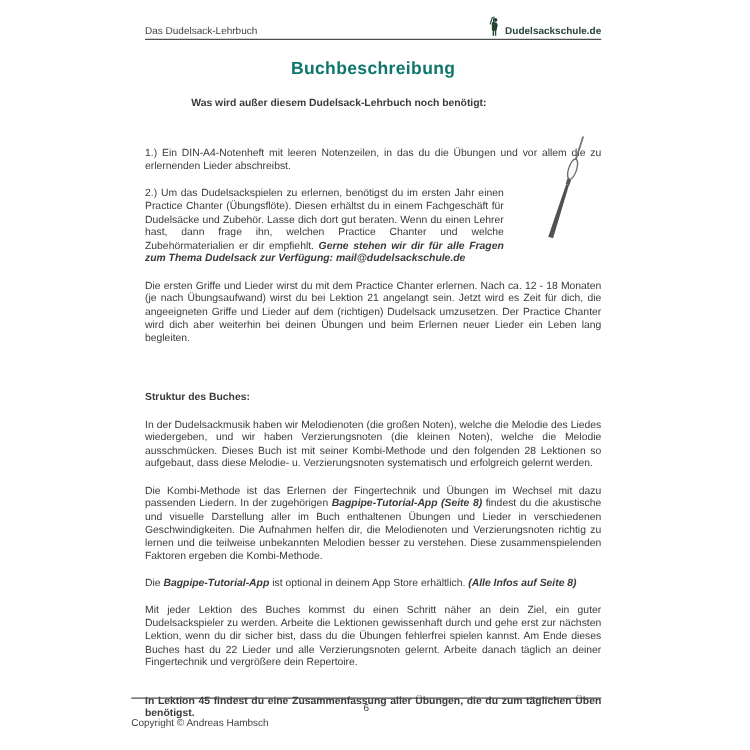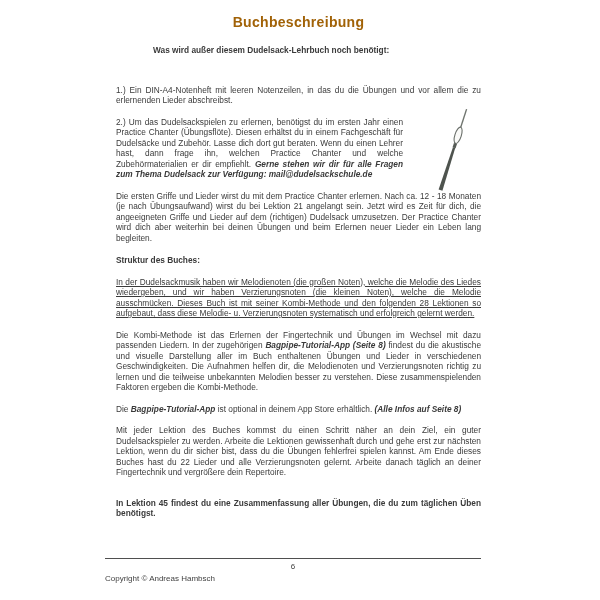--- a/index.html
+++ b/index.html
@@ -10,49 +10,65 @@
   }
   .content { padding:0 119px 0 116px; }
   .header-row {
     display:flex; justify-content:space-between; align-items:flex-end;
     padding-top:13px; padding-bottom:2px; border-bottom:1px solid #4f4f4f;
   }
   .header-title { font-size:8px; color:#3f3f3f; }
   .logo { display:flex; align-items:flex-end; gap:3px; }
   .logo-text { font-size:8px; font-weight:bold; color:#274433; }
   .page-title {
-    text-align:center; font-size:14px; font-weight:bold; color:#a16207;
+    text-align:center; font-size:14px; font-weight:bold; color:#0f766e;
     margin-top:14px; letter-spacing:0.3px;
   }
   .para, .b-head { font-size:8.3px; line-height:10.5px; text-align:justify; color:#3a3a3a; }
   .b-head { font-weight:bold; }
   .h-q { margin-top:15px;margin-left:37px; }
   .p-item1 { margin-top:29px; }
   .p-item2 { margin-top:11px; padding-right:78px; }
   .p-chanter { margin-top:11px; }
-  .h-struktur { margin-top:12px; }
-  .p-s1 { margin-top:11px;text-decoration:underline; }
+  .h-struktur { margin-top:37px; }
+  .p-s1 { margin-top:11px; }
   .p-s2 { margin-top:11px; }
   .p-app { margin-top:11px; text-align:left; }
   .p-s3 { margin-top:11px; }
   .p-summary { margin-top:20px; font-weight:bold; }
   .bold { font-weight:bold;font-style:italic; }
   .chanter-illustration { position:absolute; left:424px; top:104px; width:58px; height:95px; }
   .footer {
     position:absolute; left:105px; right:119px; top:558px;
     border-top:1px solid #4f4f4f; padding-top:15px; font-size:8px; color:#3f3f3f;
   }
   .footer-page-num { position:absolute; left:0; right:0; top:3px; text-align:center; }
 </style>
 </head>
 <body>
 
 <div class="page">
   <div class="content">
 
+    <div class="header-row">
+      <span class="header-title">Das Dudelsack-Lehrbuch</span>
+      <span class="logo">
+        <svg width="11" height="16" viewBox="0 0 11 16">
+          <g fill="#274433">
+            <rect x="2.6" y="0.4" width="0.9" height="6.2" transform="rotate(18 3 3.4)"></rect>
+            <rect x="4.4" y="0" width="0.9" height="6.6" transform="rotate(7 4.8 3.3)"></rect>
+            <circle cx="6.4" cy="2.9" r="1.5"></circle>
+            <path d="M3.4 4.9 Q7.6 3.9 8.1 7.1 L7.3 11.2 Q5.2 12.3 3.5 11.1 Z"></path>
+            <rect x="4.1" y="11" width="1.1" height="4.6"></rect>
+            <rect x="5.9" y="11" width="1.1" height="4.6"></rect>
+          </g>
+        </svg>
+        <span class="logo-text">Dudelsackschule.de</span>
+      </span>
+    </div>
 
     <div class="page-title">Buchbeschreibung</div>
 
     <div class="para b-head h-q">Was wird außer diesem Dudelsack-Lehrbuch noch benötigt:</div>
 
     <p class="para p-item1">1.) Ein DIN-A4-Notenheft mit leeren Notenzeilen, in das du die Übungen und vor allem die zu erlernenden Lieder abschreibst.</p>
 
     <p class="para p-item2"><span>2.) Um das Dudelsackspielen zu erlernen, benötigst du im ersten Jahr einen Practice Chanter (Übungsflöte). Diesen erhältst du in einem Fachgeschäft für Dudelsäcke und Zubehör. Lasse dich dort gut beraten. Wenn du einen Lehrer hast, dann frage ihn, welchen Practice Chanter und welche Zubehörmaterialien er dir empfiehlt. </span><span class="bold">Gerne stehen wir dir für alle Fragen zum Thema Dudelsack zur Verfügung: mail@dudelsackschule.de</span></p>
 
     <p class="para p-chanter">Die ersten Griffe und Lieder wirst du mit dem Practice Chanter erlernen. Nach ca. 12 - 18 Monaten (je nach Übungsaufwand) wirst du bei Lektion 21 angelangt sein. Jetzt wird es Zeit für dich, die angeeigneten Griffe und Lieder auf dem (richtigen) Dudelsack umzusetzen. Der Practice Chanter wird dich aber weiterhin bei deinen Übungen und beim Erlernen neuer Lieder ein Leben lang begleiten.</p>

